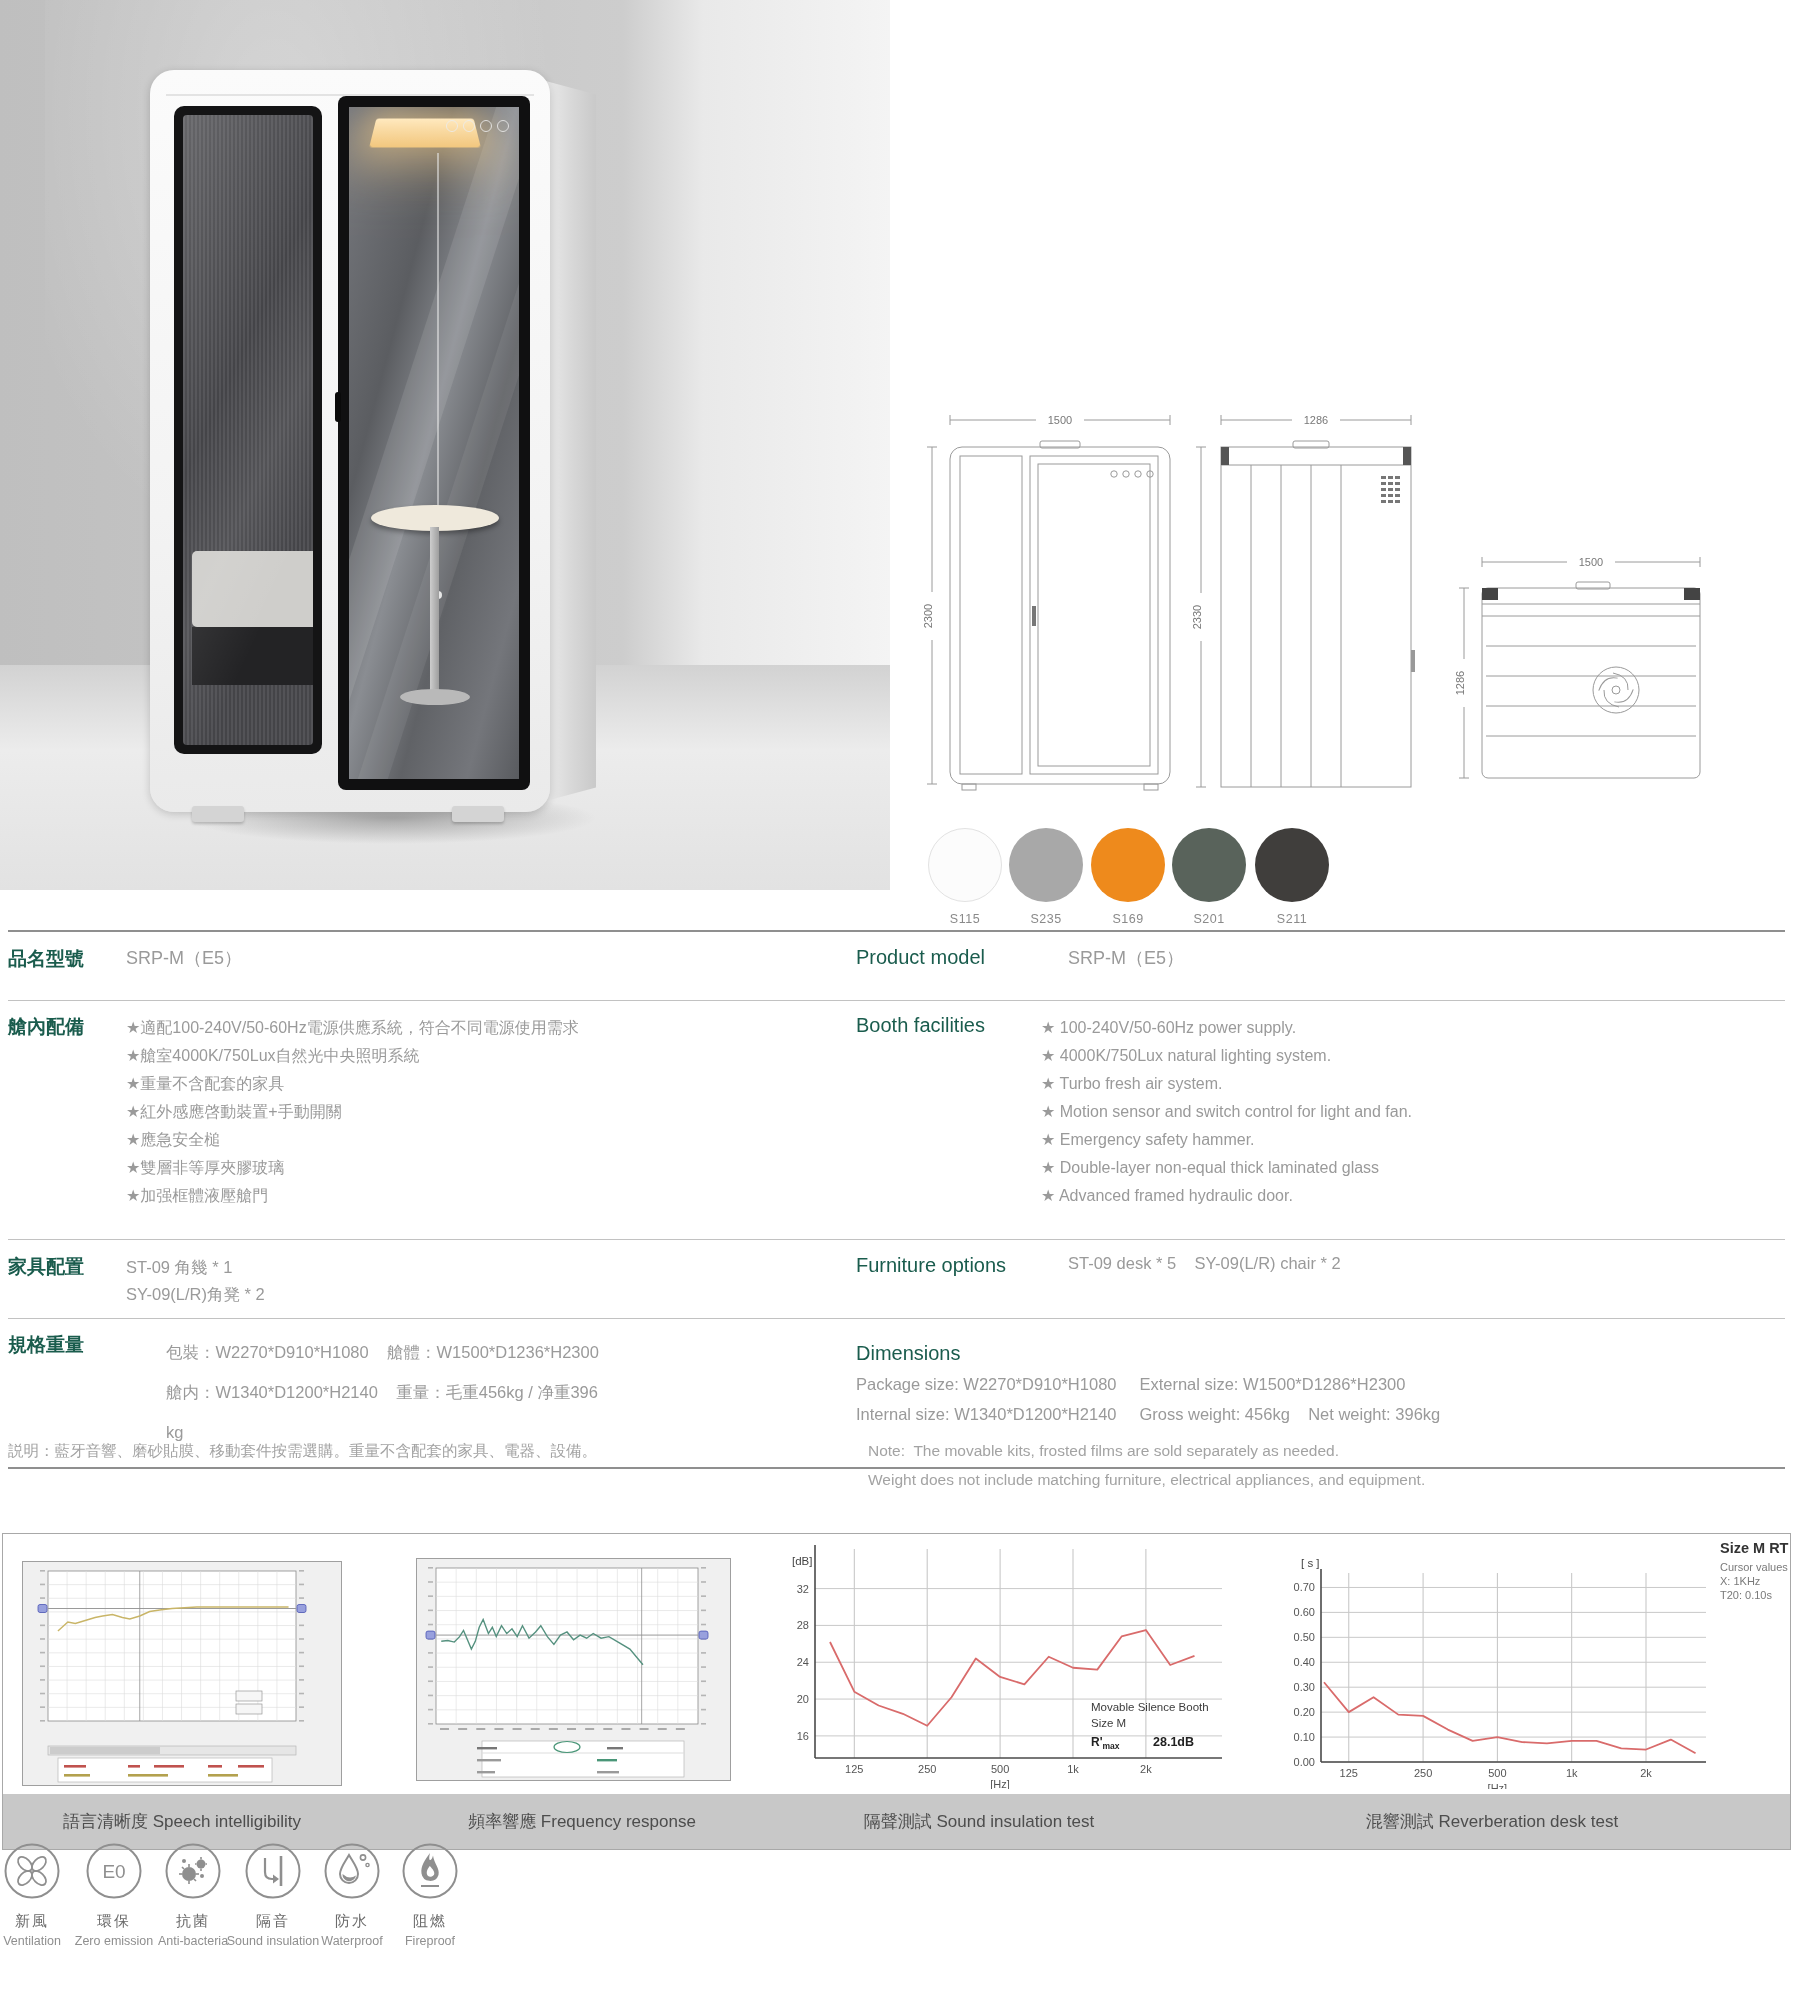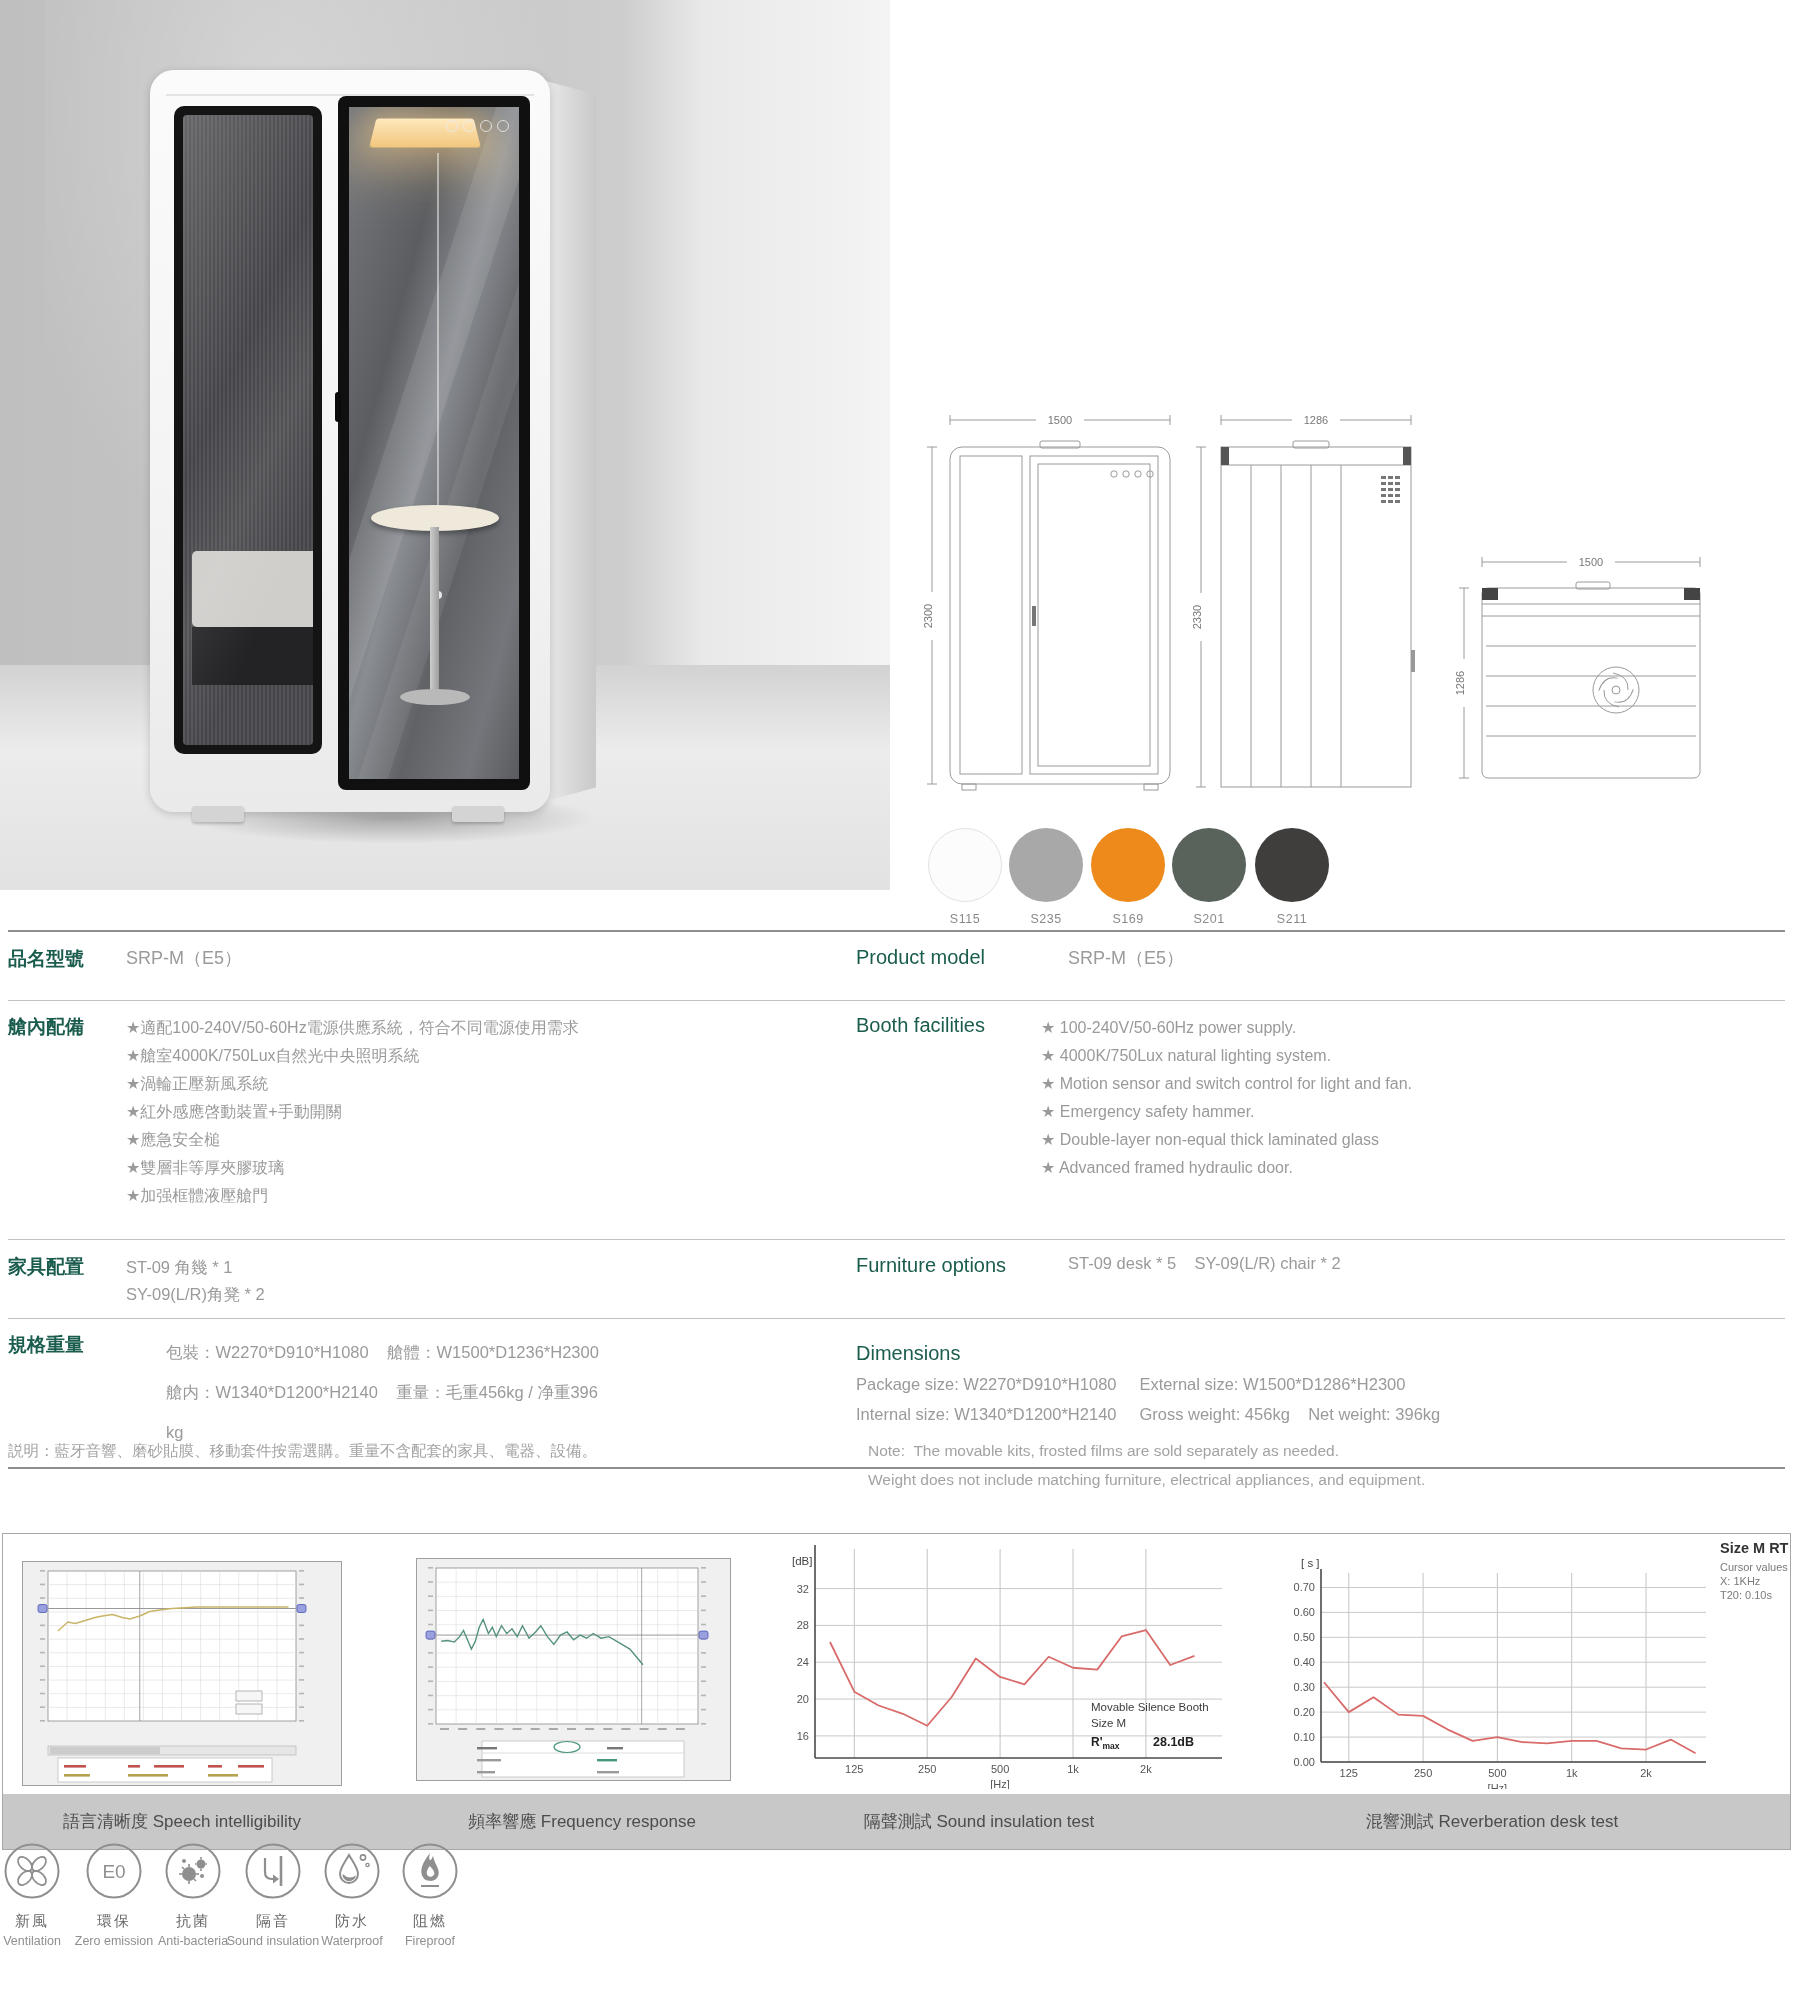--- a/index.html
+++ b/index.html
@@ -256,30 +256,31 @@
     <div class="val" style="font-size:18px;padding-left:27px;">SRP-M（E5）</div>
   </div>
 
   <div class="hr" style="top:1000px;"></div>
 
   <div class="row" style="top:1014px;">
     <div class="zh-label">艙內配備</div>
     <div>
       <div class="fac">★適配100-240V/50-60Hz電源供應系統，符合不同電源使用需求</div>
       <div class="fac">★艙室4000K/750Lux自然光中央照明系統</div>
-      <div class="fac">★渦輪正壓新風系統</div>
+      <div class="fac">★重量不含配套的家具</div>
       <div class="fac">★紅外感應啓動裝置+手動開關</div>
       <div class="fac">★應急安全槌</div>
       <div class="fac">★雙層非等厚夾膠玻璃</div>
       <div class="fac">★加强框體液壓艙門</div>
     </div>
     <div class="en-label">Booth facilities</div>
     <div>
       <div class="fac">★ 100-240V/50-60Hz power supply.</div>
       <div class="fac">★ 4000K/750Lux natural lighting system.</div>
+      <div class="fac">★ Turbo fresh air system.</div>
       <div class="fac">★ Motion sensor and switch control for light and fan.</div>
       <div class="fac">★ Emergency safety hammer.</div>
       <div class="fac">★ Double-layer non-equal thick laminated glass</div>
       <div class="fac">★ Advanced framed hydraulic door.</div>
     </div>
   </div>
 
   <div class="hr" style="top:1239px;"></div>
 
   <div class="row" style="top:1254px;">

